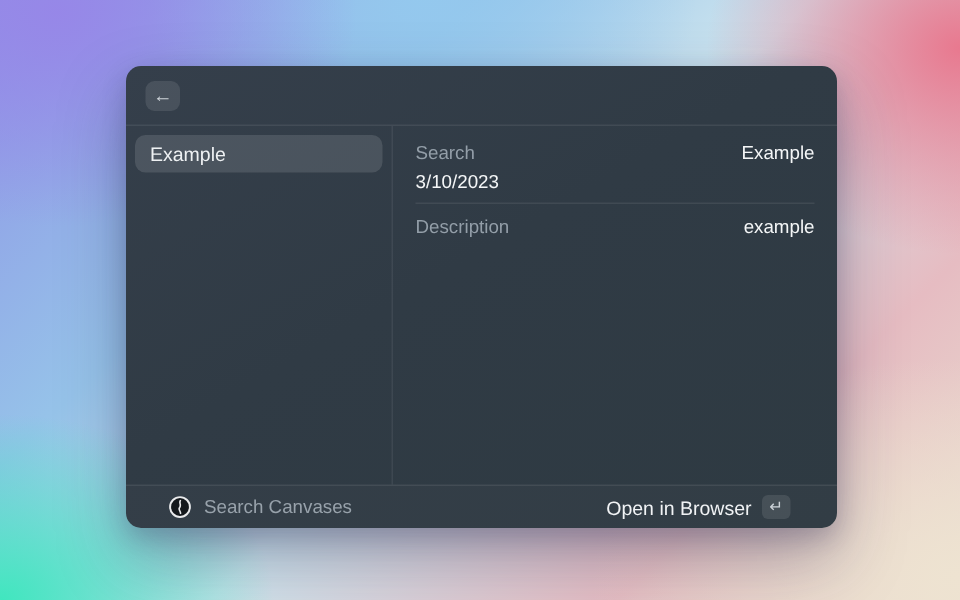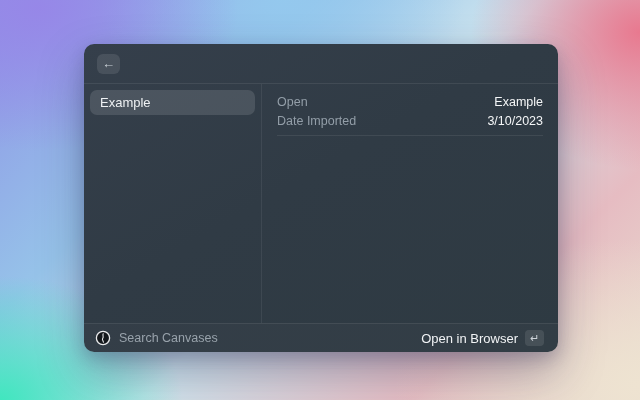--- a/index.html
+++ b/index.html
@@ -50,21 +50,21 @@
   .details-panel { flex: 1; padding: 8px 15px 0 15px; }
   .detail-row {
     height: 19px; display: flex; align-items: center;
     justify-content: space-between; gap: 10px;
   }
   .detail-label { color: #939ea8; font-size: 12.5px; white-space: nowrap; }
   .detail-value { color: #f4f6f7; font-size: 12.5px; white-space: nowrap; }
   .detail-divider { height: 1px; background: rgba(255,255,255,0.08); margin: 5px 0; }
   .footer {
     flex: 0 0 29px; height: 29px; display: flex; align-items: center;
-    padding: 0 11px; gap: 8px;
+    padding: 0 28px; gap: 8px;
     border-top: 1px solid rgba(255,255,255,0.08);
     background: rgba(255,255,255,0.02);
   }
   .cmd-icon { width: 16px; height: 16px; flex: 0 0 auto; }
   .cmd-name { color: #98a2ab; font-size: 12.5px; }
   .footer-spacer { flex: 1; }
   .primary-action {
     display: flex; align-items: center; gap: 7px; cursor: pointer;
     background: transparent; border: none; padding: 2px 3px; border-radius: 6px;
     font-family: "Liberation Sans", sans-serif;
@@ -86,28 +86,31 @@
   </div>
 
   <div class="main">
 
     <div class="list-panel">
       <div class="list-item">Example</div>
     </div>
 
     <div class="details-panel">
       <div class="detail-row">
-        <span class="detail-label">Open</span>
+        <span class="detail-label">Search</span>
         <span class="detail-value">Example</span>
       </div>
       <div class="detail-row">
-        <span class="detail-label">Date Imported</span>
         <span class="detail-value">3/10/2023</span>
       </div>
       <div class="detail-divider"></div>
+      <div class="detail-row">
+        <span class="detail-label">Description</span>
+        <span class="detail-value">example</span>
+      </div>
     </div>
 
   </div>
 
   <div class="footer">
     <svg class="cmd-icon" viewBox="0 0 16 16">
       <circle cx="8" cy="8" r="6.6" fill="#14181c" stroke="#e9eaec" stroke-width="1.3"></circle>
       <path d="M8.2 3.8 C7.2 5.6, 9.2 6.6, 7.6 8.6 C6.9 9.6, 8.2 10.6, 8.4 12.2" stroke="#e9eaec" stroke-width="1.1" fill="none" stroke-linecap="round"></path>
     </svg>
     <span class="cmd-name">Search Canvases</span>

